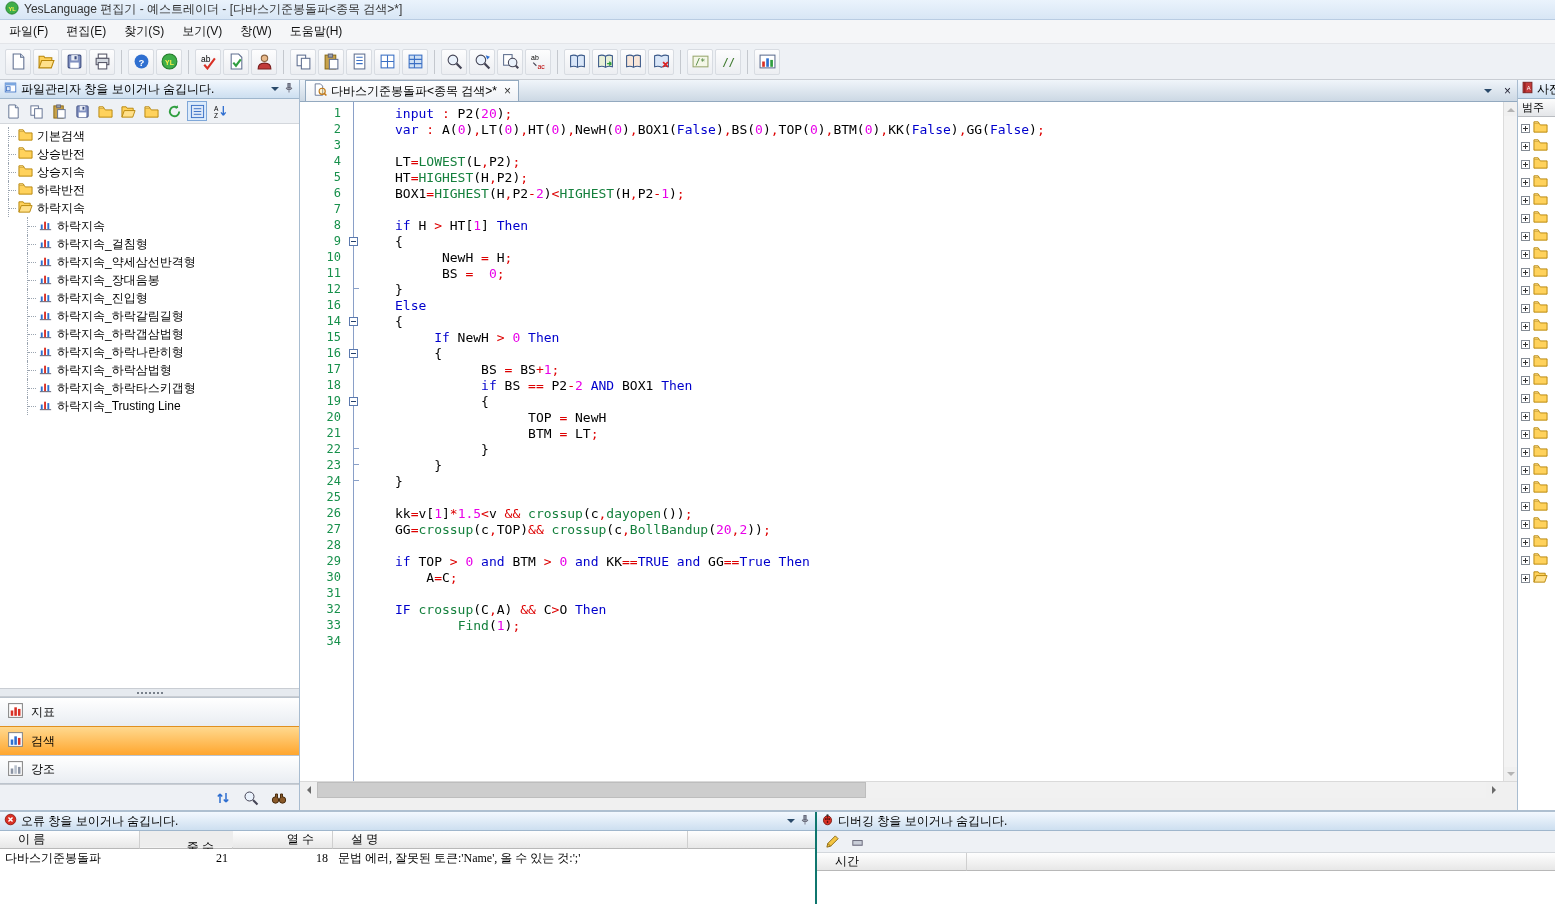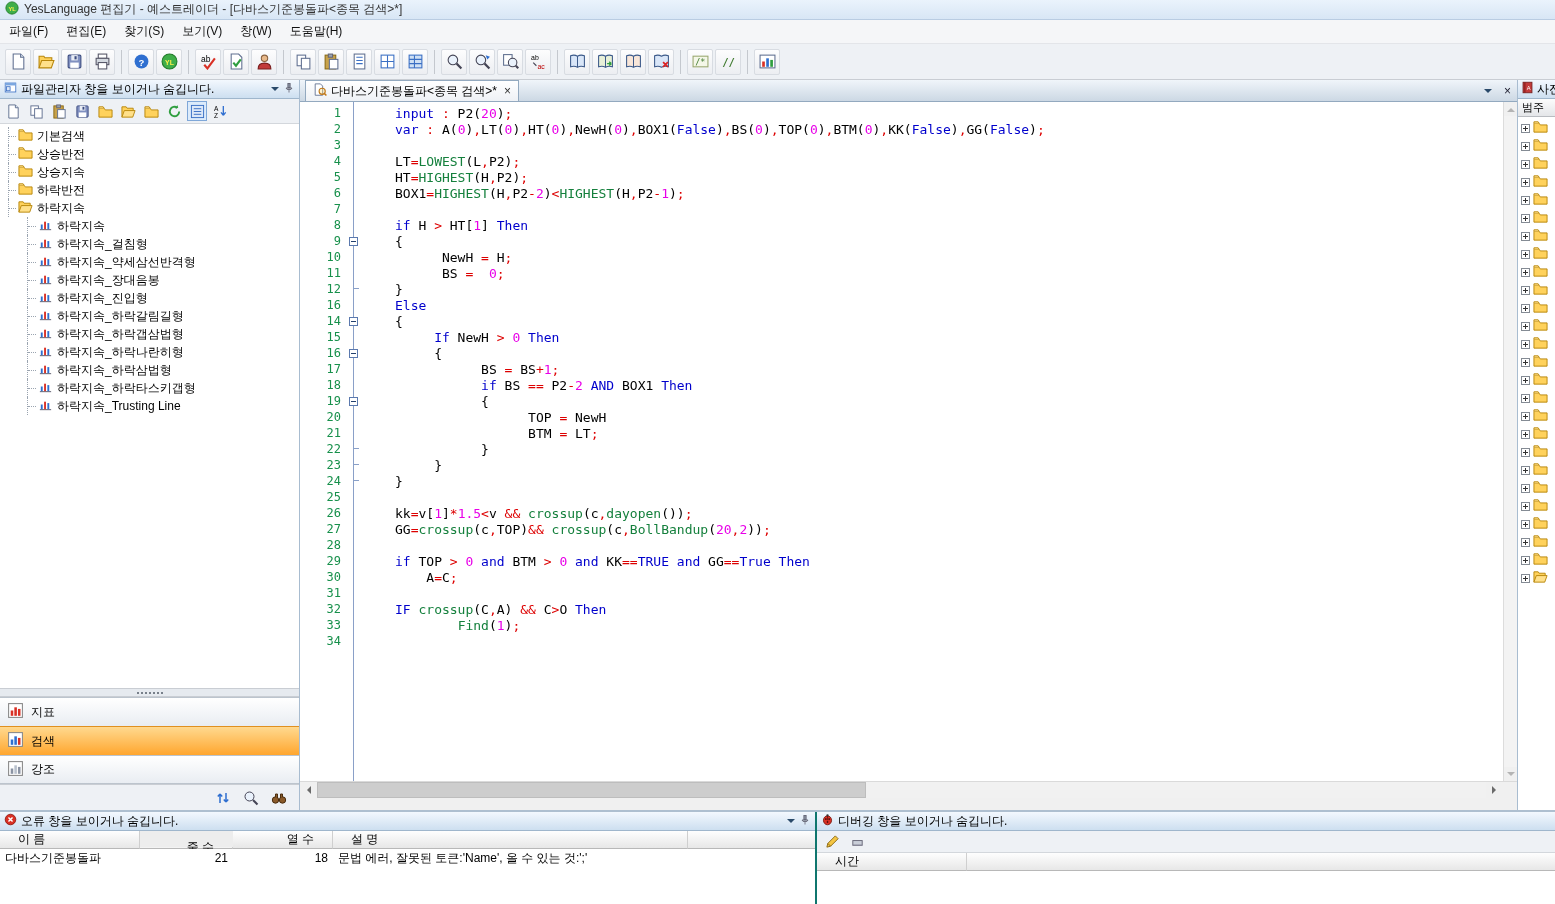--- a/index.html
+++ b/index.html
@@ -101,21 +101,21 @@
 
   
   .bottom{height:94px;flex:none;display:flex;border-top:2px solid #aebfd0;background:#fff;}
   .error-panel{width:815px;flex:none;display:flex;flex-direction:column;}
   .lv-header{height:18px;display:flex;flex:none;background:#ededed;}
   .lv-h{background:linear-gradient(#fefefe,#e7e7e7);border-right:1px solid #cfcfcf;border-bottom:1px solid #b8b8b8;display:flex;align-items:center;padding:0 18px;white-space:nowrap;}
   .lv-h.right{justify-content:flex-end;}
   .lv-fill{flex:1;border-right:none;}
   .lv-body{flex:1;background:#fff;overflow:hidden;}
   .lv-row{height:18px;display:flex;background:#fff;}
-  .lv-c{padding:0 5px;display:flex;align-items:center;white-space:nowrap;overflow:hidden;}
+  .lv-c{padding:0 5px;display:flex;align-items:center;white-space:nowrap;overflow:hidden;font-family:Liberation Serif, serif;}
   .lv-c.right{justify-content:flex-end;}
   .debug-panel{flex:1;min-width:0;border-left:2px solid #0f766e;display:flex;flex-direction:column;}
   .debug-toolbar{height:22px;background:#eef1f5;border-bottom:1px solid #d3d7dc;display:flex;align-items:center;gap:5px;padding:0 5px;flex:none;}
   .debug-toolbar .pt-btn svg{width:15px;height:15px;}
 </style>
 </head>
 <body>
 
 <div class="app">
 

